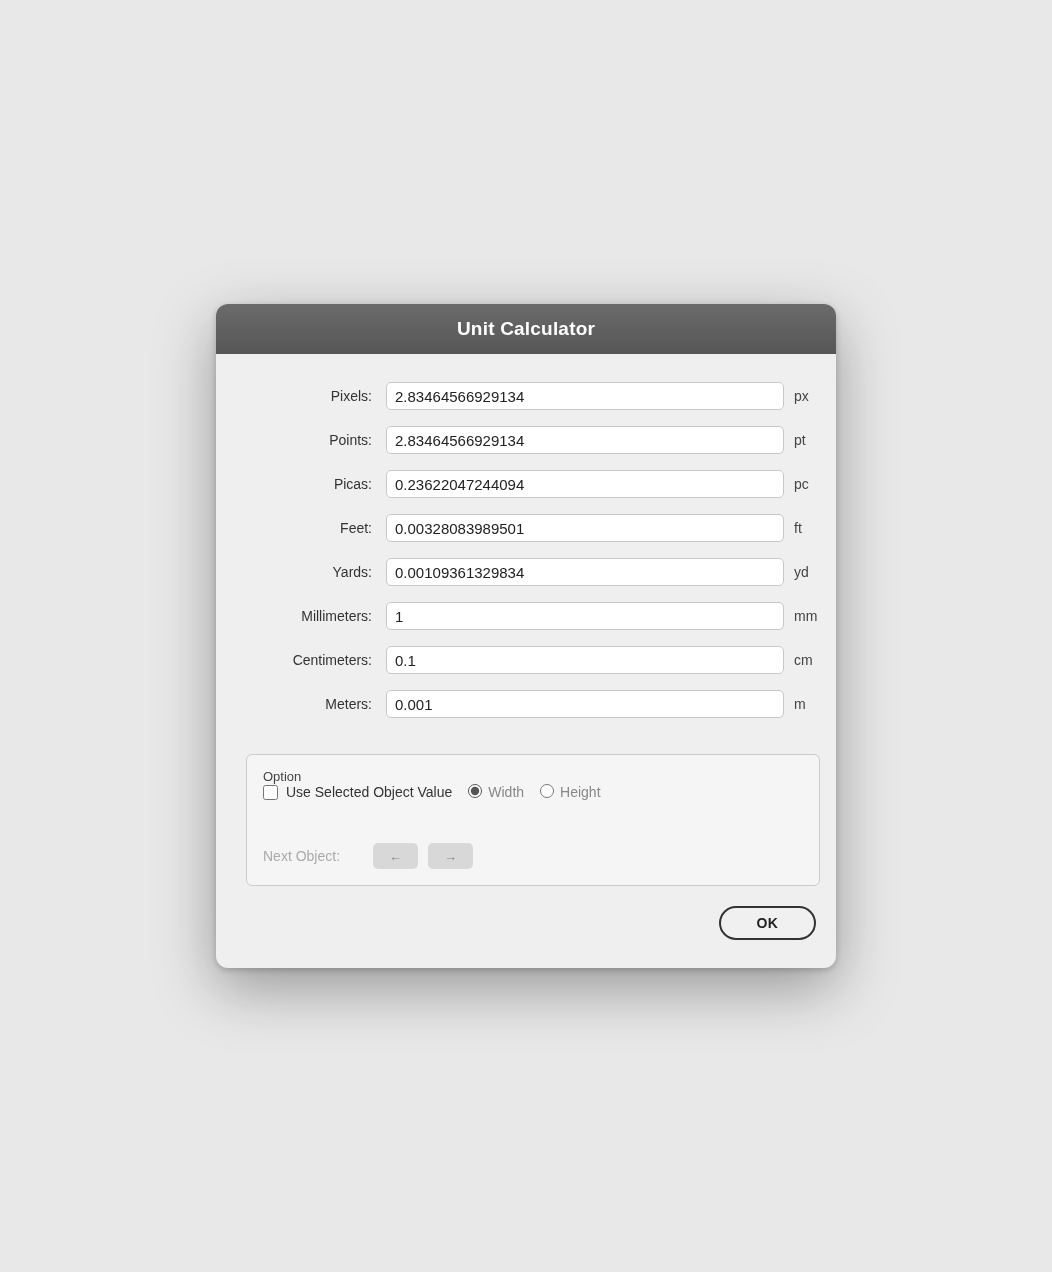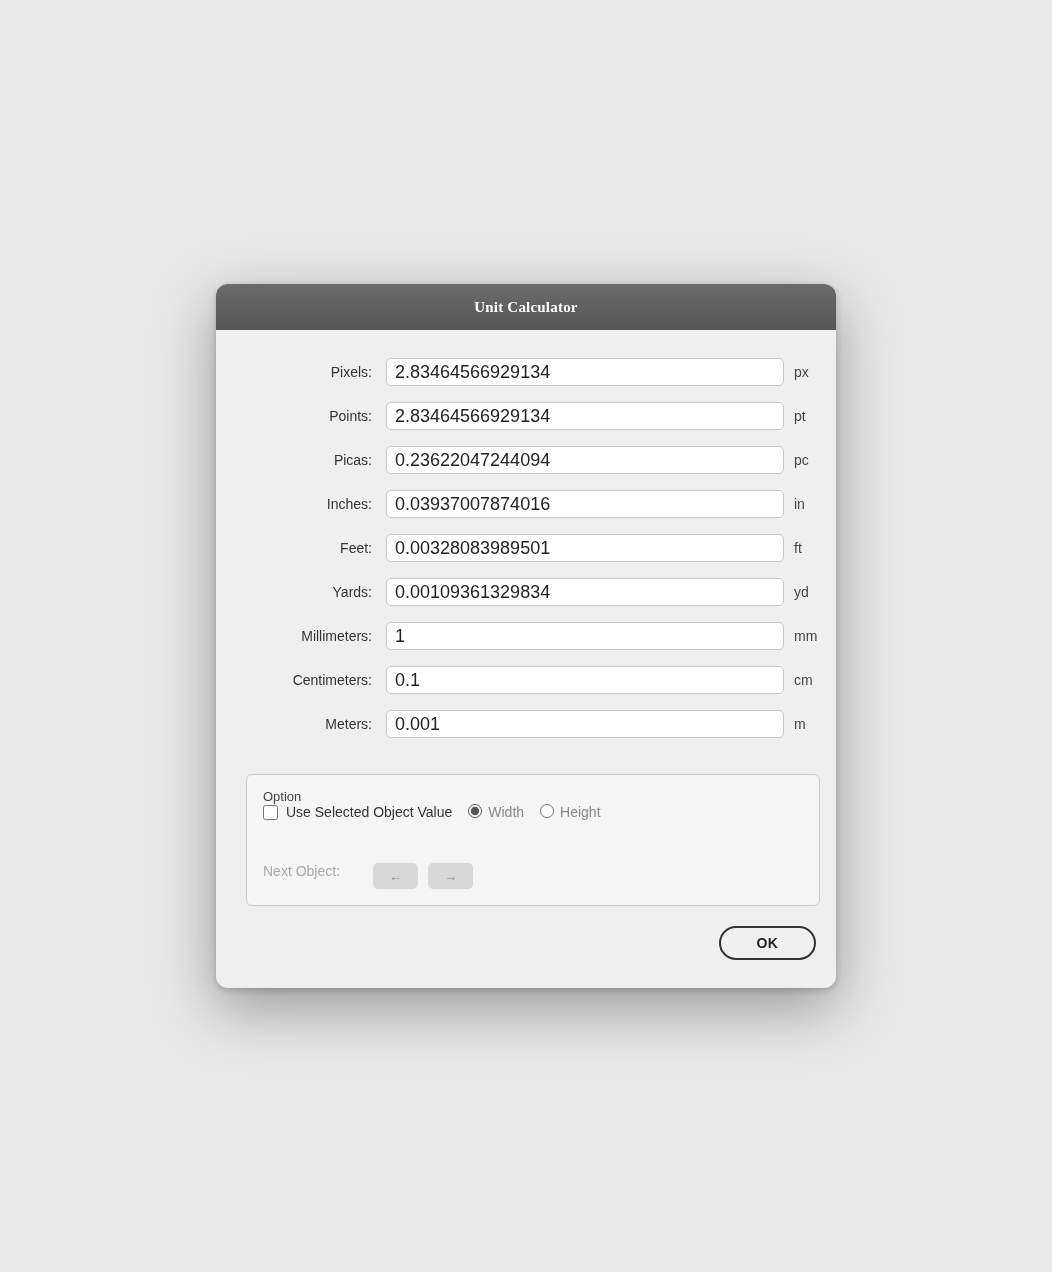--- a/index.html
+++ b/index.html
@@ -26,24 +26,23 @@
     }
 
     .dialog-titlebar {
       background: linear-gradient(to bottom, #6b6b6b, #565656);
       padding: 14px 20px;
       text-align: center;
     }
 
     .dialog-title {
       color: #ffffff;
-      font-size: 15px;
+      font-size: 19px;
       font-weight: 600;
       letter-spacing: 0.2px;
-      font-family: Liberation Serif, serif;
     }
 
     .dialog-body {
       padding: 28px 16px 24px 30px;
     }
 
     .field-row {
       display: flex;
       align-items: center;
       margin-bottom: 16px;
@@ -57,21 +56,21 @@
       color: #333;
       padding-right: 14px;
     }
 
     .field-input {
       flex: 1;
       height: 28px;
       border: 1px solid #c8c8c8;
       border-radius: 5px;
       padding: 4px 8px;
-      font-size: 18px;
+      font-size: 15px;
       background: #ffffff;
       color: #222;
       outline: none;
     }
 
     .field-unit {
       width: 36px;
       min-width: 36px;
       font-size: 14px;
       color: #444;
@@ -130,21 +129,21 @@
 
     .radio-label input[type="radio"] {
       width: 14px;
       height: 14px;
       cursor: pointer;
       accent-color: #555;
     }
 
     .next-object-row {
       display: flex;
-      align-items: flex-start;
+      align-items: center;
       gap: 10px;
       margin-top: 43px;
     }
 
     .next-object-label {
       font-size: 14px;
       color: #aaa;
       min-width: 100px;
     }
 
@@ -202,25 +201,20 @@
       <input class="field-input" type="text" value="2.83464566929134" style="">
       <span class="field-unit">pt</span>
     </div>
 
     <div class="field-row">
       <span class="field-label">Picas:</span>
       <input class="field-input" type="text" value="0.23622047244094" style="">
       <span class="field-unit">pc</span>
     </div>
 
-    <div class="field-row">
-      <span class="field-label">Inches:</span>
-      <input class="field-input" type="text" value="0.03937007874016" style="">
-      <span class="field-unit">in</span>
-    </div>
 
     <div class="field-row">
       <span class="field-label">Feet:</span>
       <input class="field-input" type="text" value="0.00328083989501" style="">
       <span class="field-unit">ft</span>
     </div>
 
     <div class="field-row">
       <span class="field-label">Yards:</span>
       <input class="field-input" type="text" value="0.00109361329834" style="">

